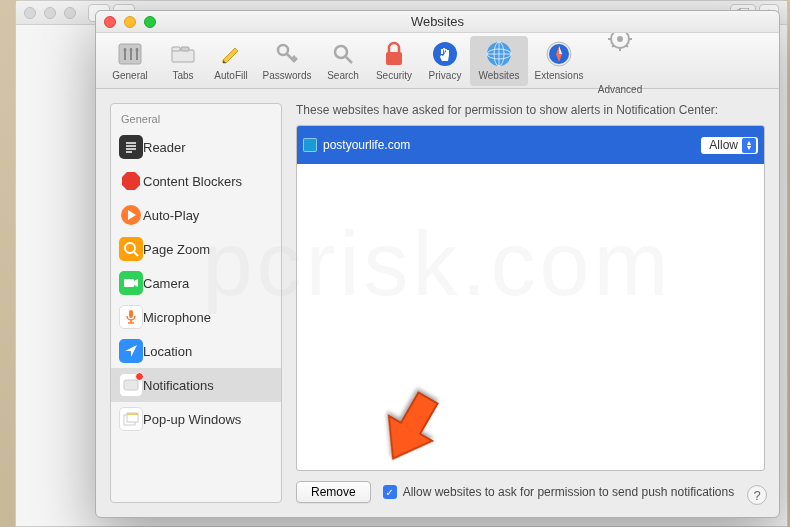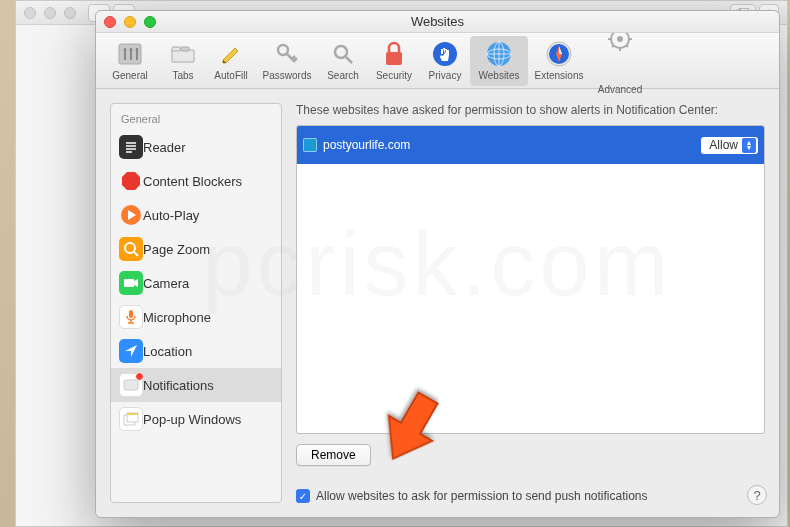--- a/index.html
+++ b/index.html
@@ -179,22 +179,22 @@
     .dropdown-arrows {
       width: 14px; height: 15px;
       background: #3478f6;
       border-radius: 2px;
       display:flex;flex-direction:column;align-items:center;justify-content:center;
       color:white;font-size:7px;line-height:5px;
     }
     .bottom-controls {
       margin-top: 10px;
       display: flex;
-      flex-direction: column;
-      gap: 23px;
+      flex-direction: row;
+      gap: 12px;
     }
     .remove-btn {
       background: linear-gradient(#fdfdfd, #f0f0f0);
       border: 1px solid #b8b8b8;
       border-radius: 4px;
       padding: 3px 14px;
       font-size: 12px;
       width: fit-content;
       cursor: pointer;
       box-shadow: 0 1px 0 rgba(0,0,0,0.05);

